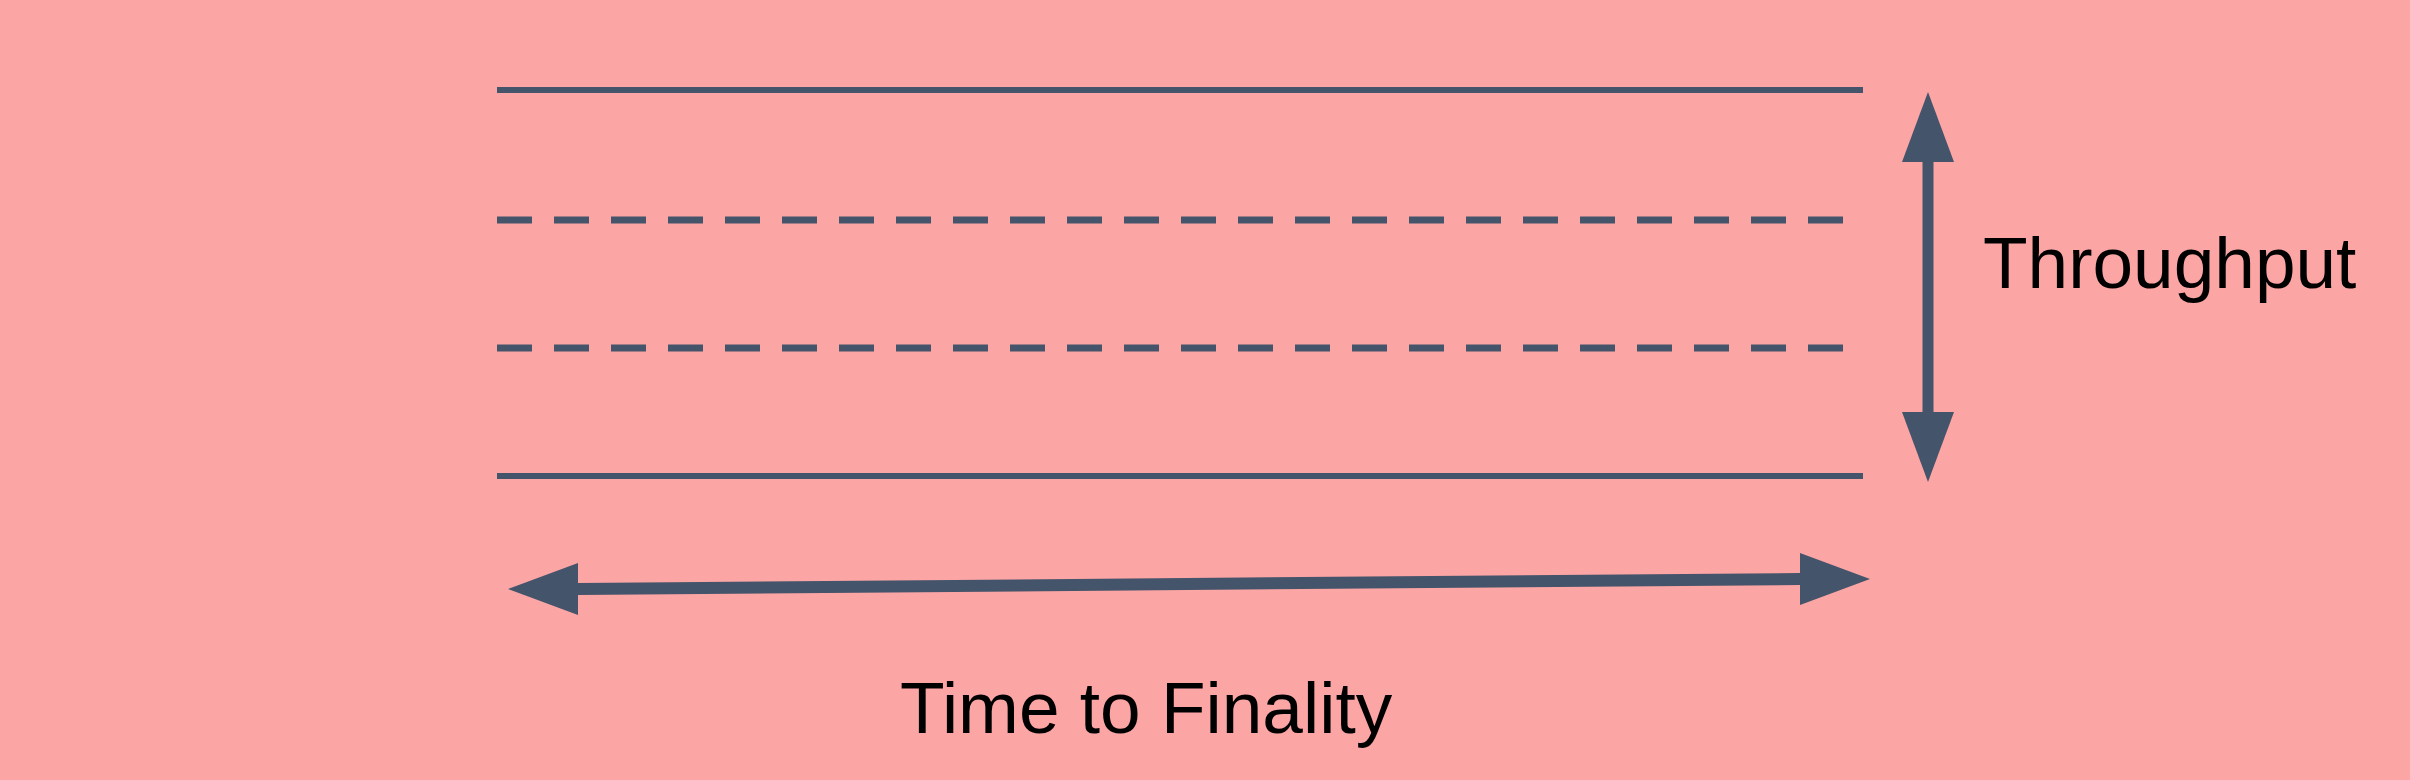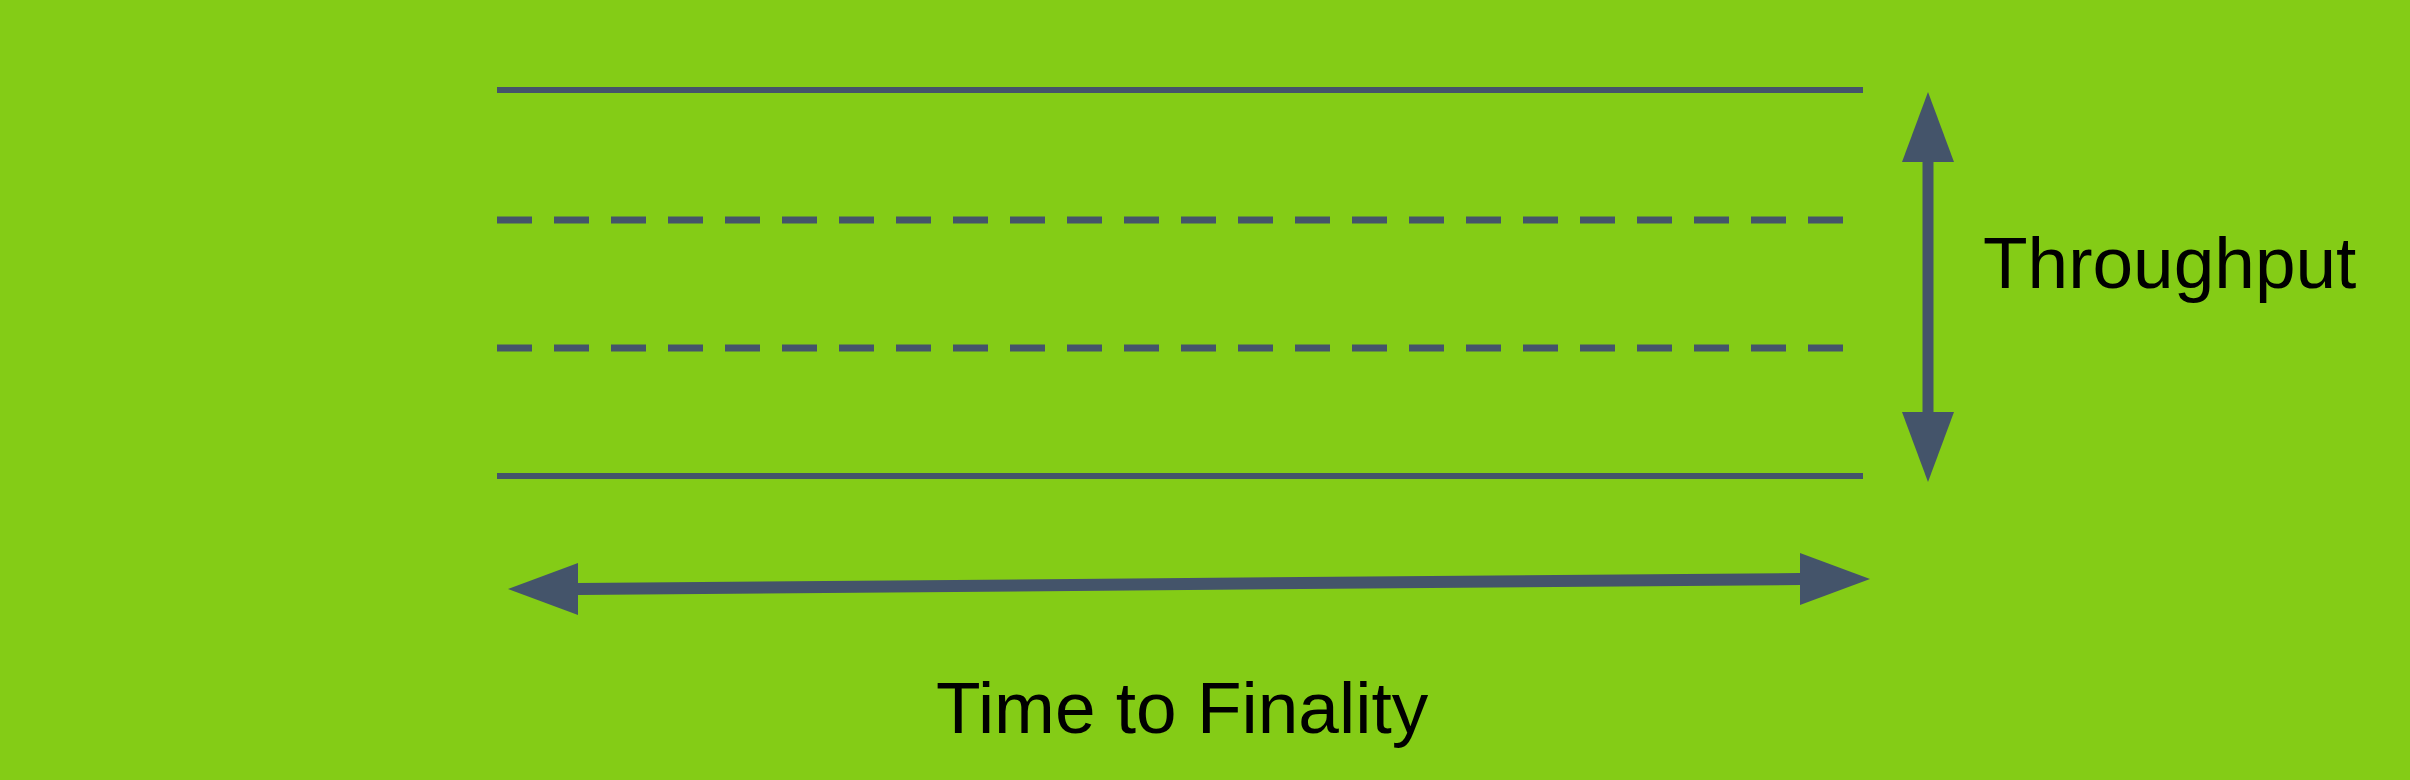--- a/index.html
+++ b/index.html
@@ -34,28 +34,28 @@
     color: #000000;
     white-space: nowrap;
     line-height: 1;
     letter-spacing: 0px;
   }
   #throughput-label {
     left: 1983px;
     top: 226px;
   }
   #time-to-finality-label {
-    left: 936px;
+    left: 900px;
     top: 671px;
   }
 </style>
 </head>
 <body>
 
-<div id="canvas" style="background: #84cc16;">
+<div id="canvas" style="background: #fca5a5;">
 
   <svg id="diagram-svg" viewBox="0 0 2410 780" xmlns="http://www.w3.org/2000/svg">
 
     <line x1="497" y1="90" x2="1863" y2="90" stroke="#44546A" stroke-width="6"></line>
 
     <line x1="497" y1="220" x2="1863" y2="220" stroke="#44546A" stroke-width="7" stroke-dasharray="35 22"></line>
 
     <line x1="497" y1="348" x2="1863" y2="348" stroke="#44546A" stroke-width="7" stroke-dasharray="35 22"></line>
 
     <line x1="497" y1="476" x2="1863" y2="476" stroke="#44546A" stroke-width="6"></line>

